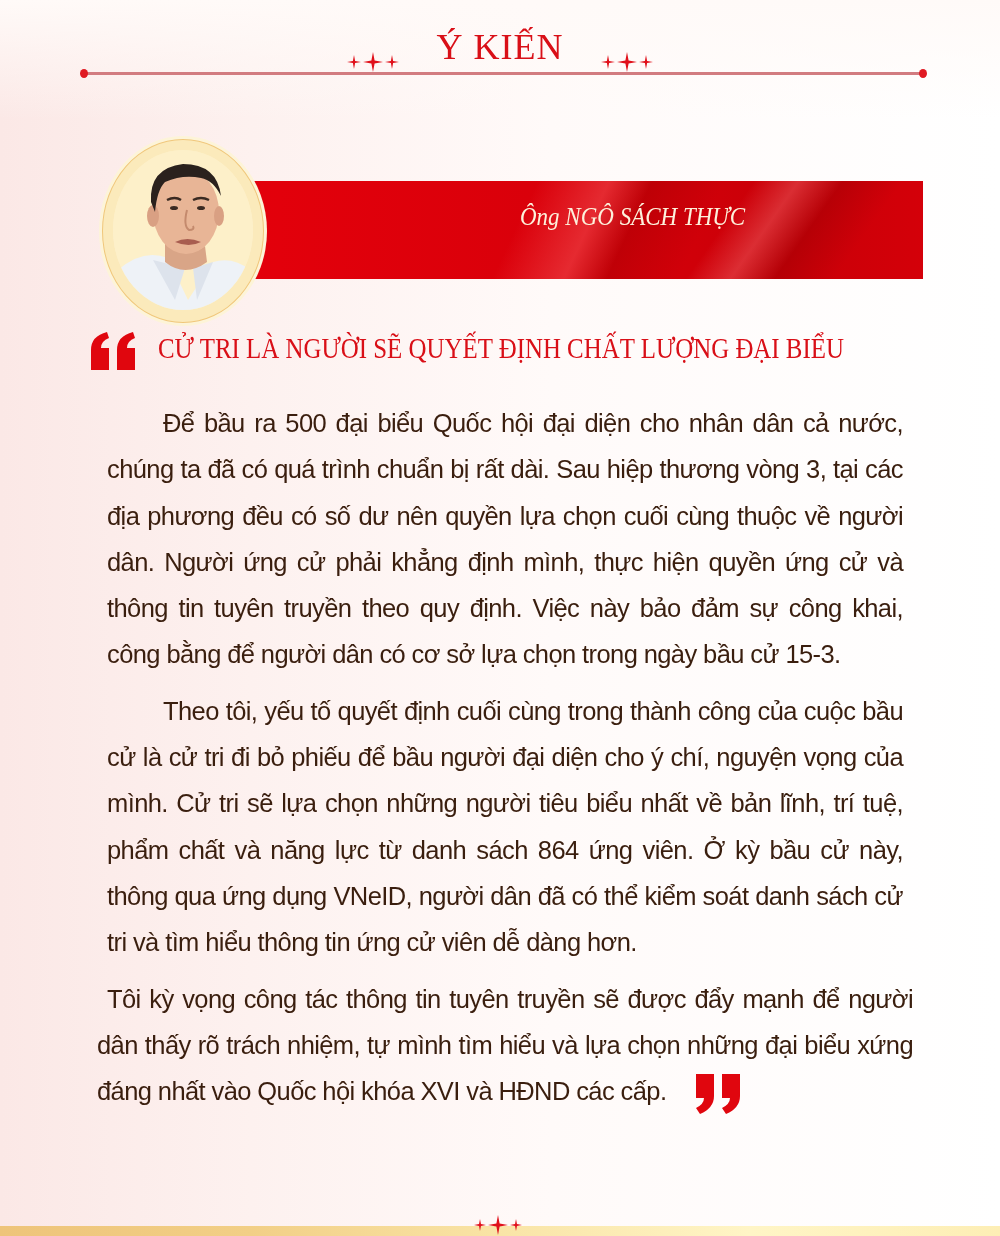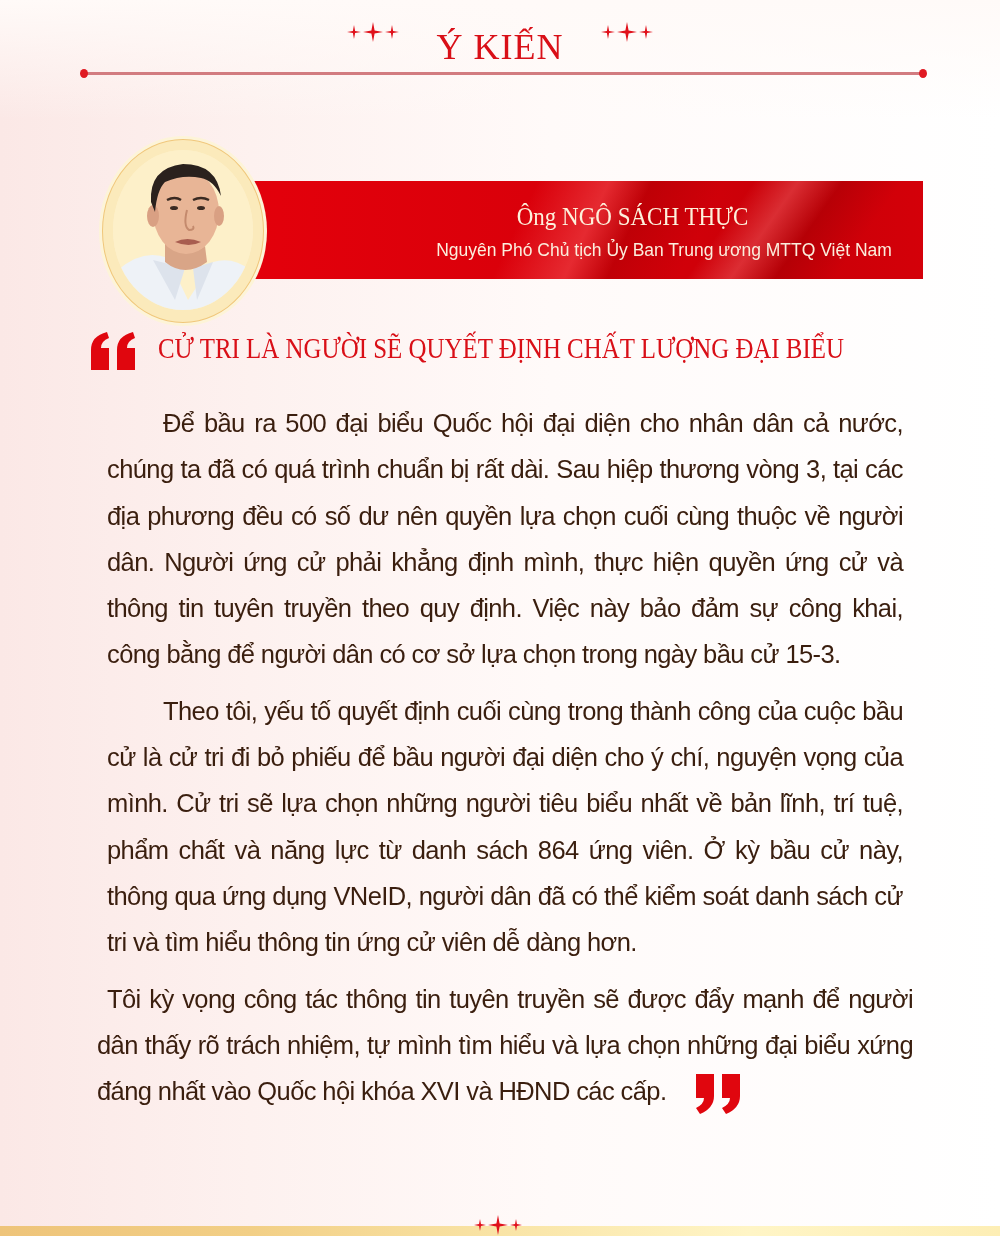--- a/index.html
+++ b/index.html
@@ -11,21 +11,21 @@
       background: linear-gradient(90deg, #fbe8e6 0%, #fdf1ef 25%, #fffaf9 55%, #ffffff 100%);
       font-family: "Liberation Sans", sans-serif;
     }
     .top-fade {
       position: absolute; left: 0; top: 0; width: 1000px; height: 120px;
       background: linear-gradient(180deg, #fffaf8 0%, rgba(255,250,248,0) 100%);
     }
     
     .header {
       position: absolute; left: 0; top: 22px; width: 1000px; height: 50px;
-      display: flex; justify-content: center; align-items: flex-start; gap: 38px;
+      display: flex; justify-content: center; align-items: flex-end; gap: 38px;
     }
     .sparkle-group { display: flex; align-items: center; gap: 2px; }
     .sparkle { display: inline-block; }
     .header-title {
       font-family: "Liberation Serif", "DejaVu Serif", serif;
       color: #d90f17;
       font-size: 36px;
       letter-spacing: 1px;
       line-height: 50px;
     }
@@ -57,20 +57,21 @@
       position: absolute; left: 78px; top: 88px; width: 850px; height: 100px; overflow: hidden;
       -webkit-mask-image: linear-gradient(180deg, rgba(0,0,0,1) 0%, rgba(0,0,0,0.5) 100%);
     }
     
     .banner {
       position: absolute; left: 250px; top: 181px; width: 673px; height: 98px;
       background:
         linear-gradient(115deg, rgba(255,255,255,0) 40%, rgba(255,120,120,0.35) 50%, rgba(150,0,0,0.35) 56%, rgba(255,255,255,0) 66%),
         linear-gradient(125deg, rgba(255,255,255,0) 68%, rgba(255,150,150,0.3) 74%, rgba(120,0,0,0.25) 80%, rgba(255,255,255,0) 88%),
         linear-gradient(90deg, #e3000b 0%, #d8000a 50%, #c90008 80%, #d40009 100%);
+      font-style: italic;
     }
     .speaker-name {
       position: absolute; left: 0; top: 22px; width: 673px; text-align: center;
       padding-left: 100px; box-sizing: border-box;
       font-family: "Liberation Serif", "DejaVu Serif", serif;
       color: #fdf1dc;
       font-size: 25px;
       transform: scaleX(0.92);
     }
     .speaker-role {
@@ -170,21 +171,20 @@
   <span class="rule-dot" style="left:-4px"></span>
   <span class="rule-dot" style="right:-4px"></span>
 </div>
 
 <div class="watermark-wrap">
   <div class="watermark">E-MAGAZINE ✦ PLO.VN</div>
 </div>
 
 <div class="banner">
   <div class="speaker-name">Ông NGÔ SÁCH THỰC</div>
-  <div class="speaker-role">Nguyên Phó Chủ tịch Ủy Ban Trung ương MTTQ Việt Nam</div>
 </div>
 
 <div class="portrait-ring"></div>
 <div class="portrait" title="Portrait of Ngô Sách Thực">
   <svg width="140" height="160" viewBox="0 0 140 160">
     <rect width="140" height="160" fill="#fdf0c9"></rect>
 
     <path d="M-5 160 L5 120 Q30 98 55 108 L75 150 L100 112 Q125 105 145 128 L145 160 Z" fill="#eef2f7"></path>
     <path d="M40 110 L62 150 L72 118 Z" fill="#dde3ec"></path>
     <path d="M100 112 L84 150 L80 118 Z" fill="#dde3ec"></path>

